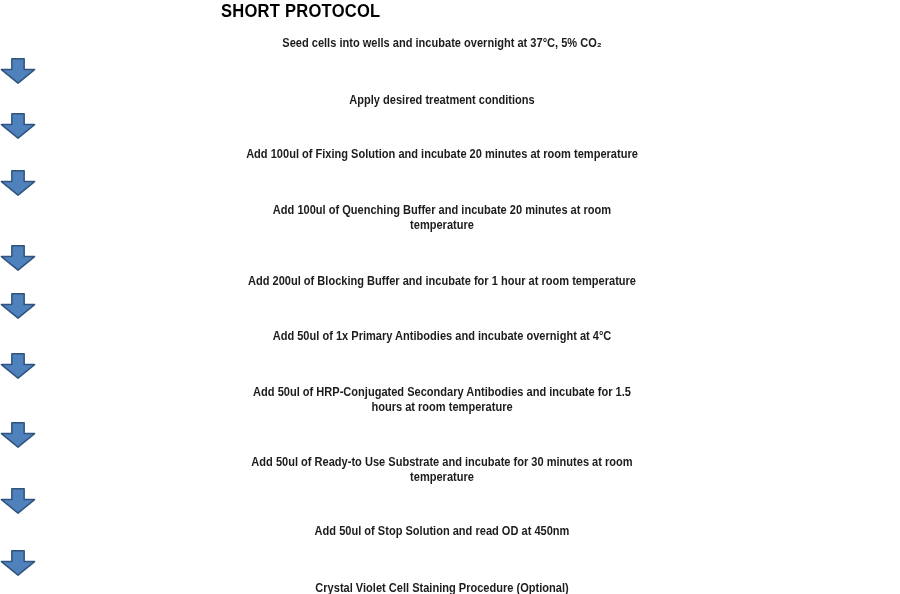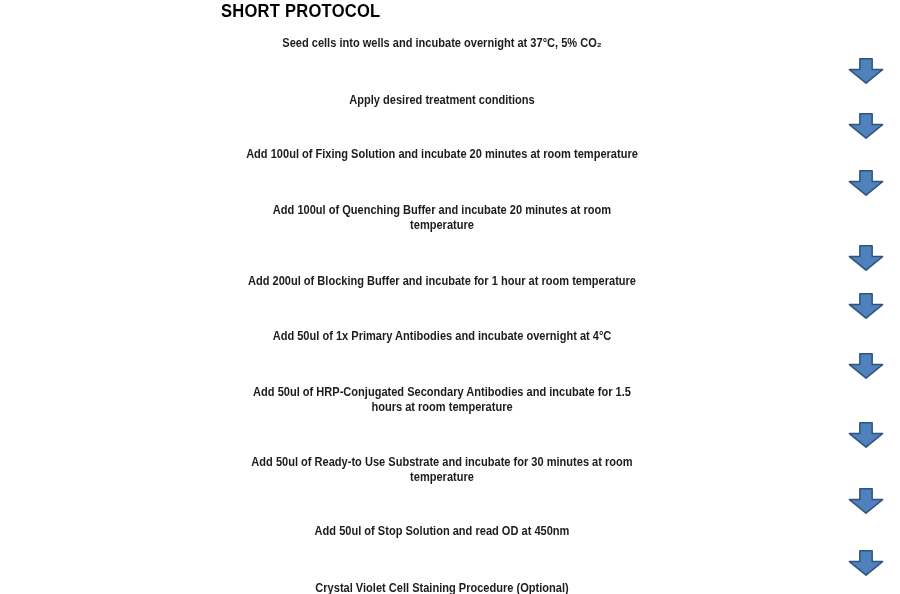--- a/index.html
+++ b/index.html
@@ -16,21 +16,21 @@
     position: absolute; left: 221px; top: 1px;
     font-weight: bold; font-size: 19px; line-height: 20px;
     color: #000000;
     transform: scaleX(0.87); transform-origin: 0 0;
     letter-spacing: 0.3px;
     white-space: nowrap;
   }
 
   .flow {
     position: absolute; left: 0; top: 0; width: 884px;
-    display: flex; flex-direction: column; align-items: flex-end;
+    display: flex; flex-direction: column; align-items: flex-start;
   }
   .step {
     font-weight: bold; font-size: 13px; line-height: 15px;
     color: var(--text-color, #1c1c1c);
     text-align: center;
     white-space: pre-line;
     transform: scaleX(0.85); transform-origin: 50% 50%;
     width: 100%;
   }
   .arrow { height: 28px; }

